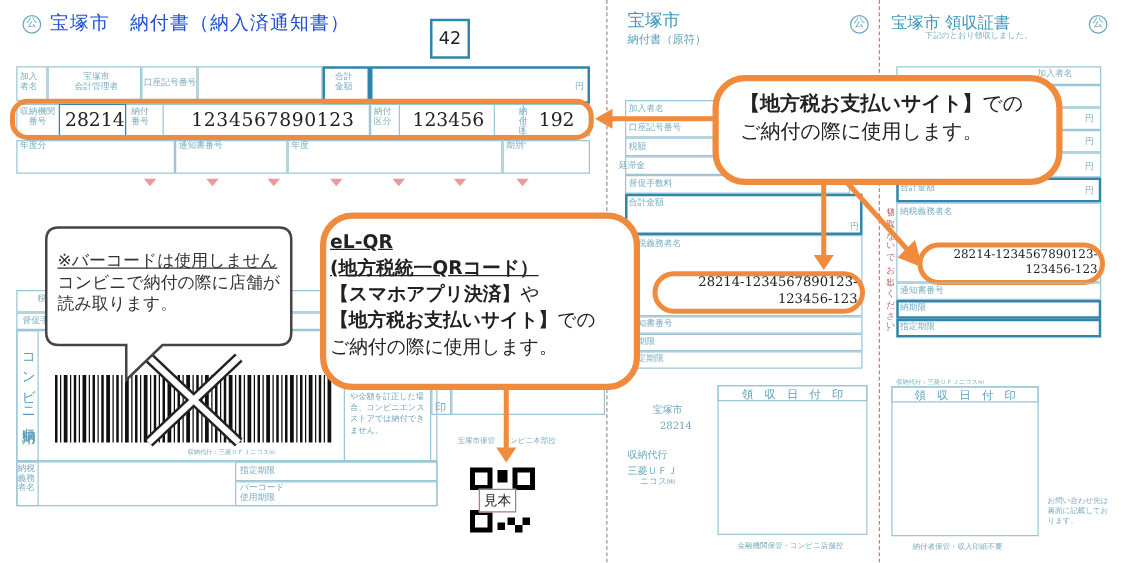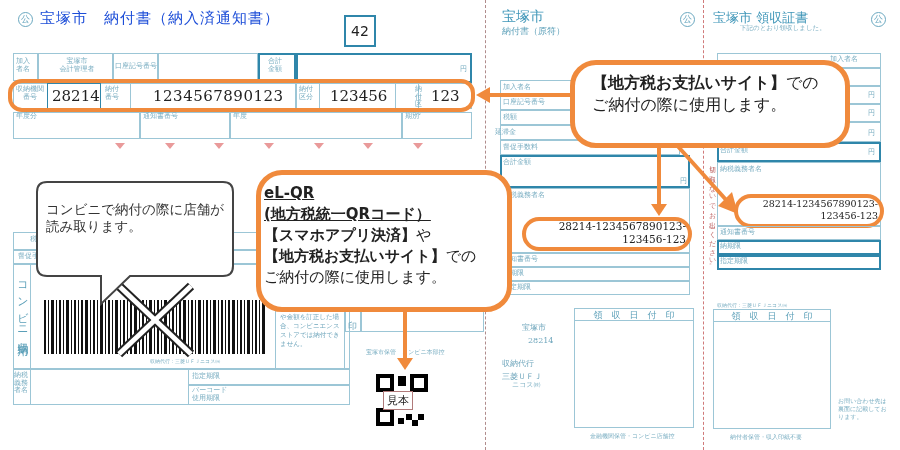--- a/index.html
+++ b/index.html
@@ -52,21 +52,21 @@
   <div class="abs ln" style="left:47px;top:83px;width:54px;height:26px;border-color:#2f86aa;"></div>
   <div class="abs serifnum" style="left:52px;top:87px;font-size:15px;">28214</div>
   <div class="abs tiny" style="left:105px;top:86px;width:20px;">納付番号</div>
   <div class="abs ln" style="left:130px;top:83px;width:166px;height:26px;"></div>
   <div class="abs serifnum" style="left:153px;top:87px;font-size:15px;letter-spacing:0.5px;">1234567890123</div>
   <div class="abs ln" style="left:296px;top:83px;width:24px;height:26px;"></div>
   <div class="abs tiny" style="left:299px;top:86px;width:18px;">納付区分</div>
   <div class="abs serifnum" style="left:330px;top:87px;font-size:15px;">123456</div>
   <div class="abs ln" style="left:395px;top:83px;width:24px;height:26px;"></div>
   <div class="abs tiny" style="left:398px;top:86px;width:18px;padding-left:17px;">納付区分</div>
-  <div class="abs serifnum" style="left:431px;top:87px;font-size:15px;">123</div>
+  <div class="abs serifnum" style="left:431px;top:87px;font-size:15px;">192</div>
 
   <div class="abs" style="left:8px;top:79px;width:467px;height:33px;border:4px solid #f08a3c;border-radius:14px;"></div>
 
   <div class="abs ln" style="left:13px;top:112px;width:127px;height:27px;"></div>
   <div class="abs tiny" style="left:16px;top:113px;">年度分</div>
   <div class="abs ln" style="left:140px;top:112px;width:90px;height:27px;"></div>
   <div class="abs tiny" style="left:143px;top:113px;">通知書番号</div>
   <div class="abs ln" style="left:230px;top:112px;width:172px;height:27px;"></div>
   <div class="abs tiny" style="left:233px;top:113px;">年度</div>
   <div class="abs ln" style="left:402px;top:112px;width:70px;height:27px;"></div>
@@ -300,15 +300,16 @@
   <div>ご納付の際に使用します。</div>
 </div>
 
 <div class="abs arrow-shaft" style="left:403px;top:312px;width:4px;height:48px;"></div>
 <div class="abs" style="left:397px;top:358px;width:0;height:0;border-left:8px solid transparent;border-right:8px solid transparent;border-top:12px solid #f08a3c;"></div>
 
 <svg class="abs" style="left:35px;top:180px;" width="200" height="130">
   <path d="M12 2 H188 Q198 2 198 12 V86 Q198 96 188 96 H95 L66 124 V96 H12 Q2 96 2 86 V12 Q2 2 12 2 Z" fill="#fff" stroke="#444" stroke-width="2"></path>
 </svg>
 <div class="abs callout-text" style="left:46px;top:201px;width:190px;font-size:13.5px;line-height:17px;color:#333;">
+  <div><u>※バーコードは使用しません</u></div>
   <div>コンビニで納付の際に店舗が</div>
   <div>読み取ります。</div>
 </div>
 
 </body></html>

